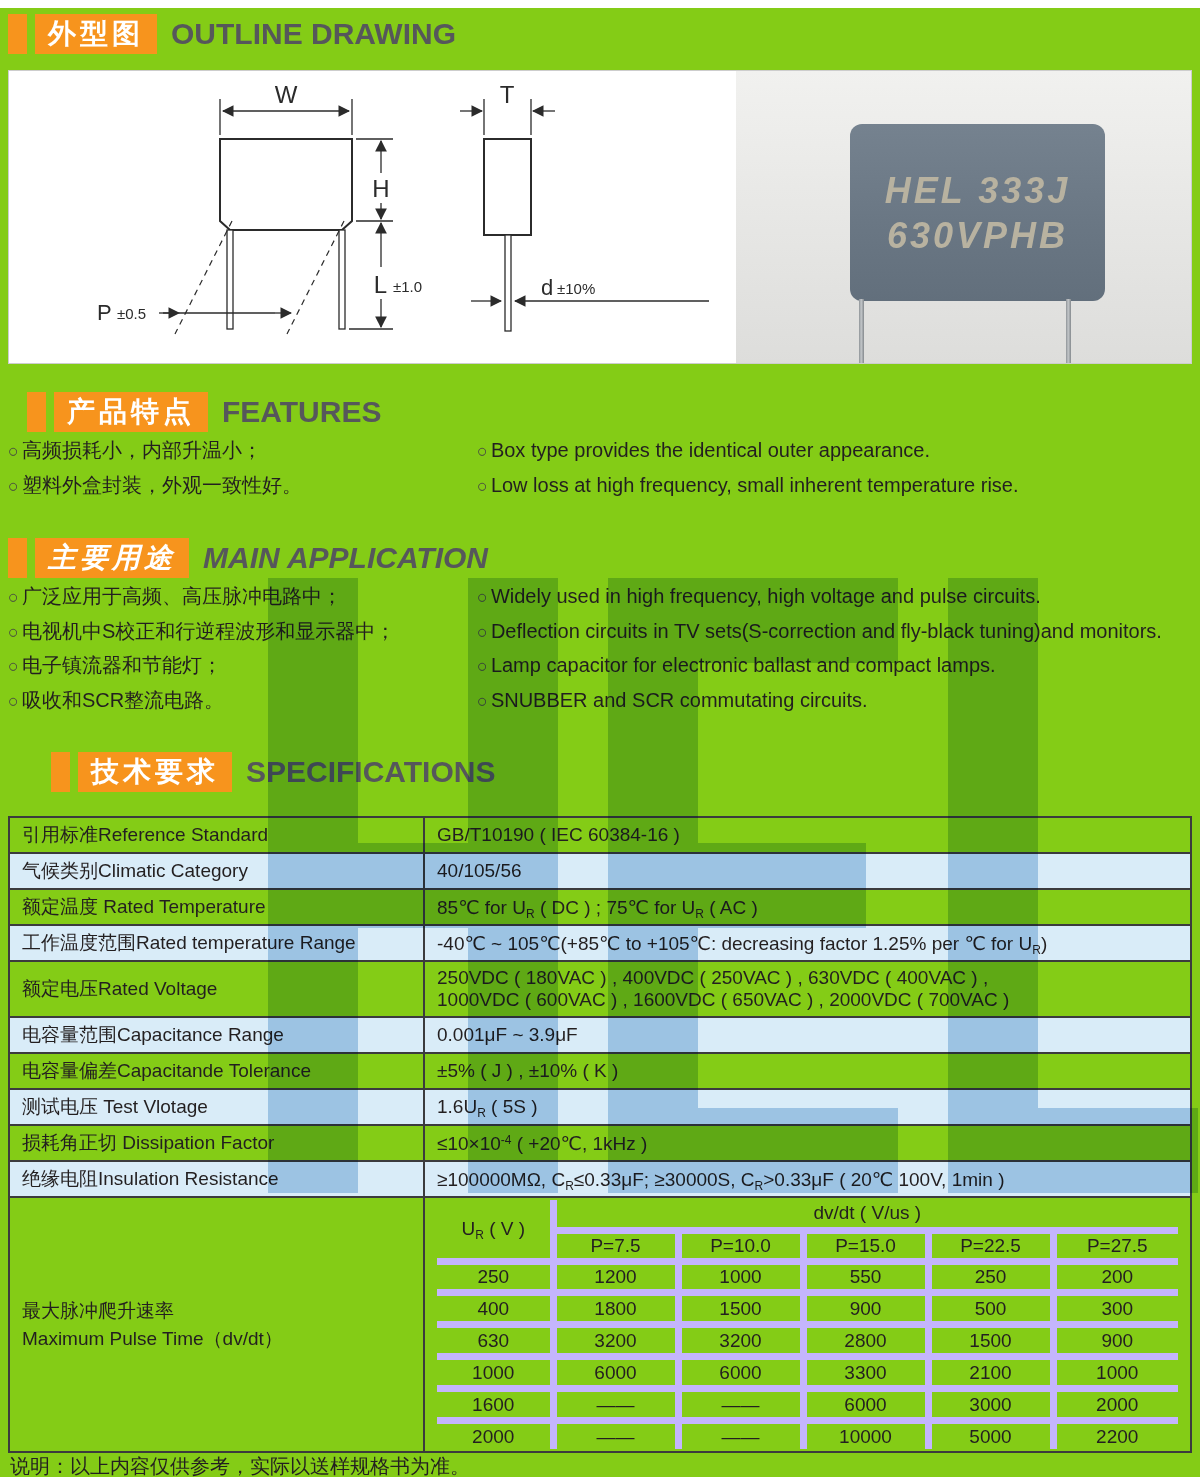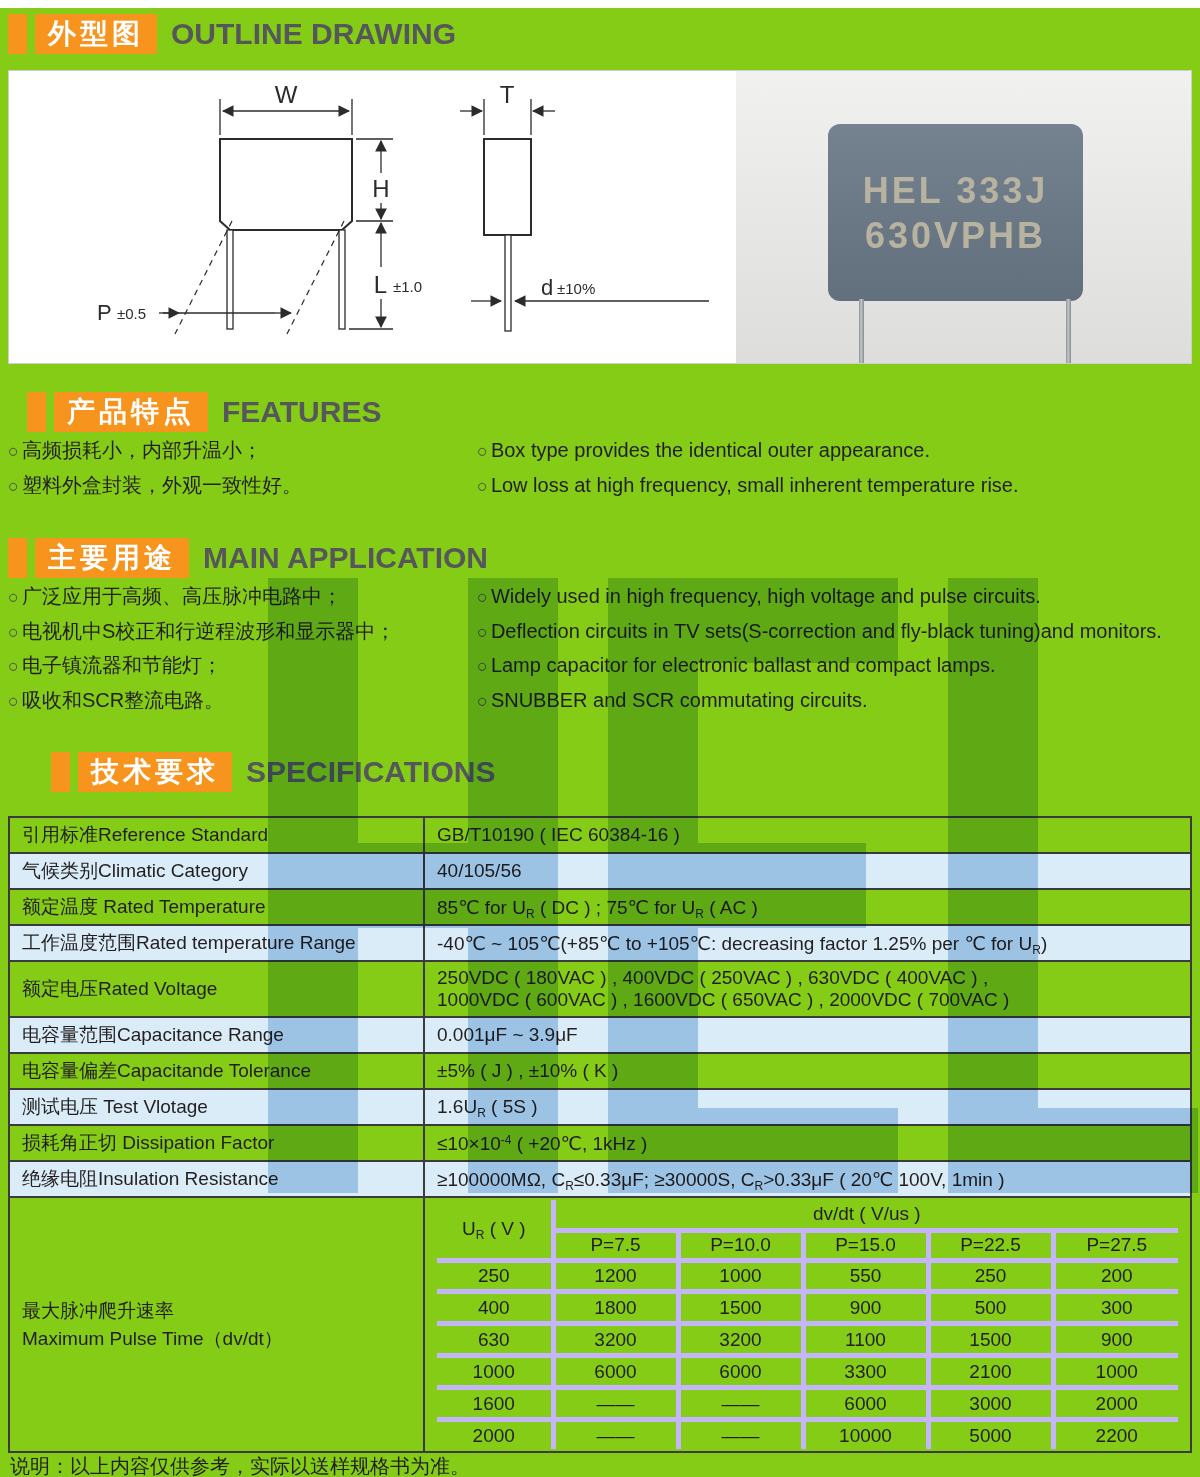--- a/index.html
+++ b/index.html
@@ -10,41 +10,41 @@
   .sec{position:absolute;left:8px;height:42px;display:flex;align-items:center;}
   .sec .bar{width:19px;height:40px;background:var(--accent);margin-right:8px;}
   .sec .badge{height:40px;background:var(--accent);color:#fff;font-size:28px;font-weight:bold;
     display:flex;align-items:center;padding:0 13px;letter-spacing:4px;}
   .sec .title{font-size:30px;font-weight:bold;color:#56575B;margin-left:14px;}
 
   
   .outline-panel{position:absolute;left:8px;top:62px;width:1182px;height:292px;background:#fff;border:1px solid #CDCDCD;}
   .outline-panel svg.draw{position:absolute;left:0;top:0;}
   .photo{position:absolute;left:727px;top:0;width:455px;height:292px;background:linear-gradient(180deg,#f1f1ef 0%,#e6e6e4 55%,#dddddb 100%);}
-  .cap-body{position:absolute;left:92px;top:53px;width:255px;height:177px;border-radius:12px;
+  .cap-body{position:absolute;left:114px;top:53px;width:255px;height:177px;border-radius:12px;
     background:linear-gradient(180deg,#75828f 0%,#6a7784 55%,#626f7c 100%);
-    display:flex;flex-direction:column;align-items:center;justify-content:center;}
+    display:flex;flex-direction:column;align-items:center;justify-content:center;font-style:italic;}
   .cap-body .mark{color:#b8b2a0;font-size:36px;letter-spacing:3px;line-height:1.25;font-weight:bold;}
   .cap-lead{position:absolute;top:228px;width:5px;height:64px;background:linear-gradient(90deg,#8e9397,#c2c6c9 45%,#84898d);}
   .cap-lead.l1{left:123px;} .cap-lead.l2{left:330px;}
 
   
   .blist{position:absolute;font-size:20px;color:#231F20;line-height:33.5px;white-space:nowrap;}
   .blist .bullet .circ{margin-right:3px;font-size:18px;color:#444;}
 
   
   table.spec{position:absolute;left:8px;top:808px;width:1184px;border-collapse:collapse;table-layout:fixed;
     font-size:19px;color:#231F20;}
   table.spec td{border:2px solid #3B3B3D;padding:2px 12px;}
   tr.blue{background:var(--rowblue);}
   tr.r36{height:36px;} tr.r56{height:56px;}
   td.lab{padding-left:14px;}
   td.p0{padding:0;vertical-align:top;}
   table.inner{width:100%;height:249px;border-collapse:collapse;table-layout:fixed;font-size:19px;color:#231F20;}
-  table.inner td{border:5px solid #c4b5fd;text-align:center;padding:1px 4px;}
+  table.inner td{border:7px solid #c4b5fd;text-align:center;padding:1px 4px;}
   table.inner tr:first-child>td{border-top:none;}
   table.inner tr:last-child>td{border-bottom:none;}
   table.inner td:first-child{border-left:none;}
   table.inner td:last-child{border-right:none;}
   table.inner tr.h30{height:30px;}
   sub{font-size:12px;vertical-align:-4px;line-height:0;}
   sup{font-size:12px;vertical-align:6px;line-height:0;}
   .pulse-label{line-height:1.45;}
 
   
@@ -133,21 +133,21 @@
 
   <div class="blist" style="left:8px;top:426px;">
     <div class="bullet"><span class="circ">○</span><span>高频损耗小，内部升温小；</span></div>
     <div class="bullet"><span class="circ">○</span><span>塑料外盒封装，外观一致性好。</span></div>
   </div>
   <div class="blist" style="left:477px;top:426px;">
     <div class="bullet"><span class="circ">○</span><span>Box type provides the identical outer appearance.</span></div>
     <div class="bullet"><span class="circ">○</span><span>Low loss at high frequency, small inherent temperature rise.</span></div>
   </div>
 
-  <div class="sec" style="top:529px;">
+  <div class="sec" style="top:529px;font-style:italic;">
     <div class="bar"></div>
     <div class="badge">主要用途</div>
     <div class="title">MAIN APPLICATION</div>
   </div>
 
   <div class="blist" style="left:8px;top:572px;">
     <div class="bullet"><span class="circ">○</span><span>广泛应用于高频、高压脉冲电路中；</span></div>
     <div class="bullet"><span class="circ">○</span><span>电视机中S校正和行逆程波形和显示器中；</span></div>
     <div class="bullet"><span class="circ">○</span><span>电子镇流器和节能灯；</span></div>
     <div class="bullet"><span class="circ">○</span><span>吸收和SCR整流电路。</span></div>
@@ -251,21 +251,21 @@
                 <td>1800</td>
                 <td>1500</td>
                 <td>900</td>
                 <td>500</td>
                 <td>300</td>
               </tr>
               <tr>
                 <td>630</td>
                 <td>3200</td>
                 <td>3200</td>
-                <td>1100</td>
+                <td>2800</td>
                 <td>1500</td>
                 <td>900</td>
               </tr>
               <tr>
                 <td>1000</td>
                 <td>6000</td>
                 <td>6000</td>
                 <td>3300</td>
                 <td>2100</td>
                 <td>1000</td>

